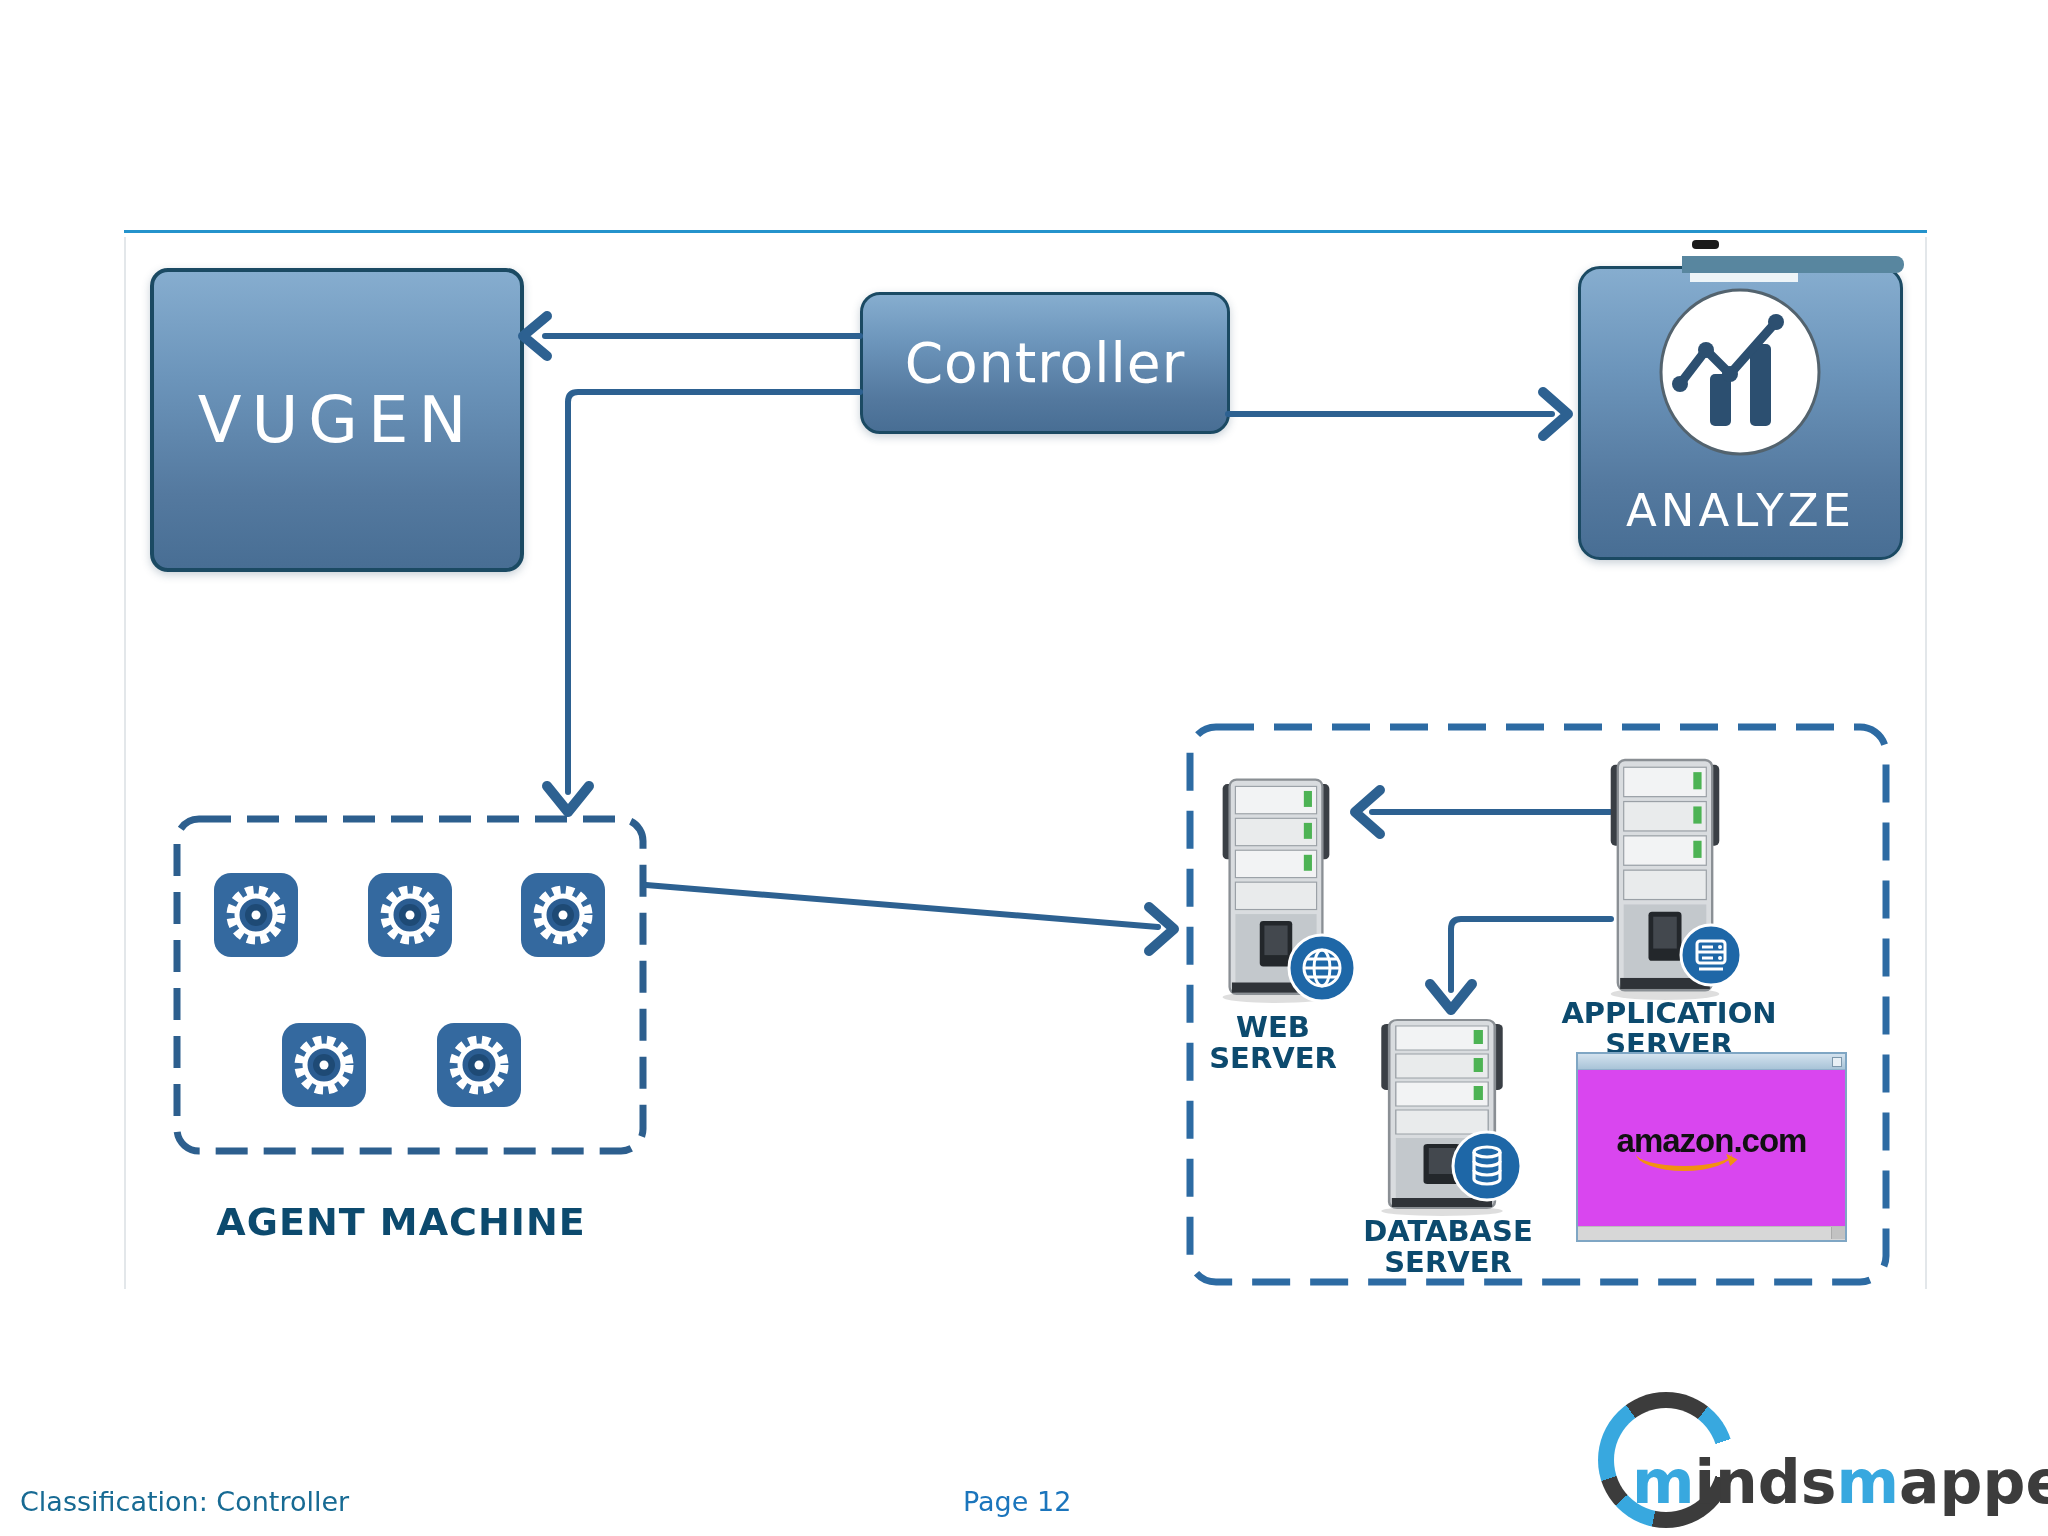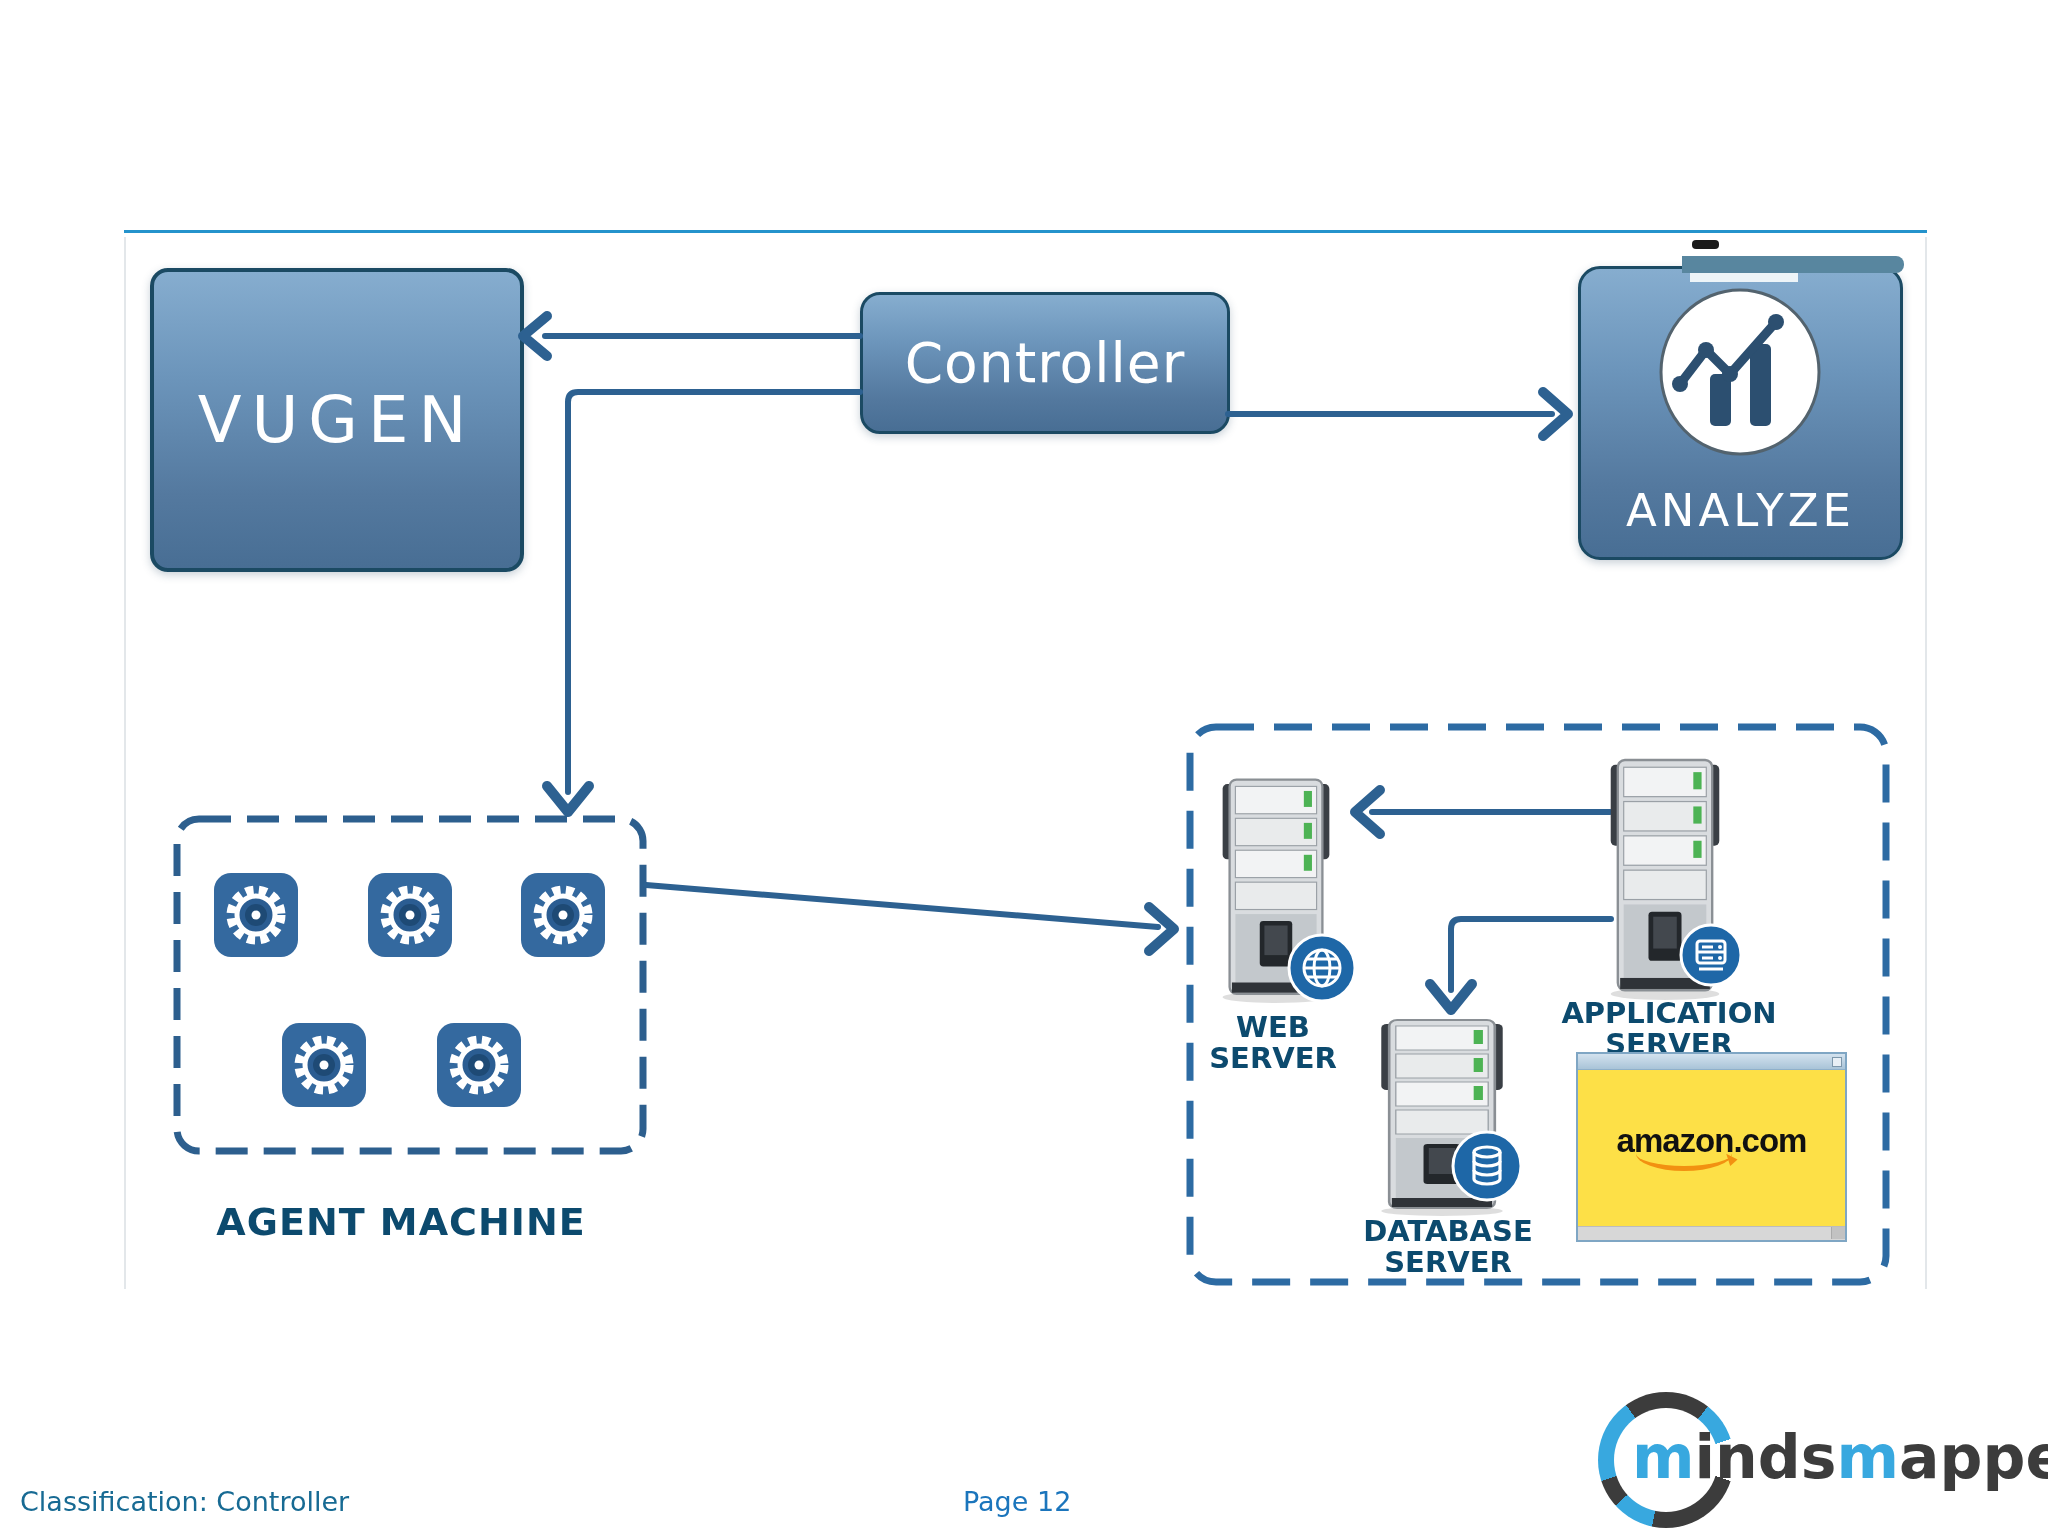--- a/index.html
+++ b/index.html
@@ -45,21 +45,21 @@
   .srv-label{font-size:29px;}
   .web-label{left:1198px;top:1012px;width:150px;}
   .app-label{left:1560px;top:998px;width:218px;}
   .db-label{left:1348px;top:1216px;width:200px;}
 
   
   .tower{position:absolute;z-index:3;}
   .badge{position:absolute;z-index:5;}
 
   
-  .browser{position:absolute;left:1576px;top:1052px;width:271px;height:190px;background:#fde047;
+  .browser{position:absolute;left:1576px;top:1052px;width:271px;height:190px;background:#d946ef;
            border:2px solid #7fa6c4;box-sizing:border-box;z-index:4;}
   .browser .titlebar{height:15px;background:linear-gradient(180deg,#d3e2ee,#a9c4d8);border-bottom:1px solid #8fb0ca;position:relative;}
   .browser .titlebar .winbox{position:absolute;right:3px;top:3px;width:8px;height:8px;border:1px solid #7d97ab;background:#e8eff5;}
   .browser .body{position:relative;height:144px;}
   .browser .site{position:absolute;left:0;right:0;top:52px;text-align:center;
                  font-family:"Liberation Sans",sans-serif;font-weight:700;font-size:33px;letter-spacing:-1px;color:#111;}
   .browser .swoosh{position:absolute;left:58px;top:66px;width:96px;height:30px;
                    border-bottom:5px solid #f29111;border-radius:50%;}
   .browser .swoosh-tip{position:absolute;left:148px;top:84px;width:0;height:0;
                    border-left:9px solid transparent;border-right:4px solid transparent;
@@ -317,16 +317,16 @@
     <div class="scrollstrip">
         <span class="sq"></span>
       </div>
   </div>
 
   <div class="footer-class">Classification: Controller</div>
   <div class="footer-page">Page 12</div>
 
   <div class="logo">
     <div class="ring"></div>
-    <div class="wordmark"><span style="color: rgb(56, 168, 223);">m</span><span style="color: rgb(60, 60, 60);">inds</span><span style="color: rgb(56, 168, 223);">m</span><span style="color: rgb(60, 60, 60);">appe</span></div>
+    <div class="wordmark"><span style="color: rgb(56, 168, 223);">m</span><span style="color: rgb(60, 60, 60); margin-top: 25px;">inds</span><span style="color: rgb(56, 168, 223);">m</span><span style="color: rgb(60, 60, 60);">appe</span></div>
   </div>
 
 </div>
 
 </body></html>

